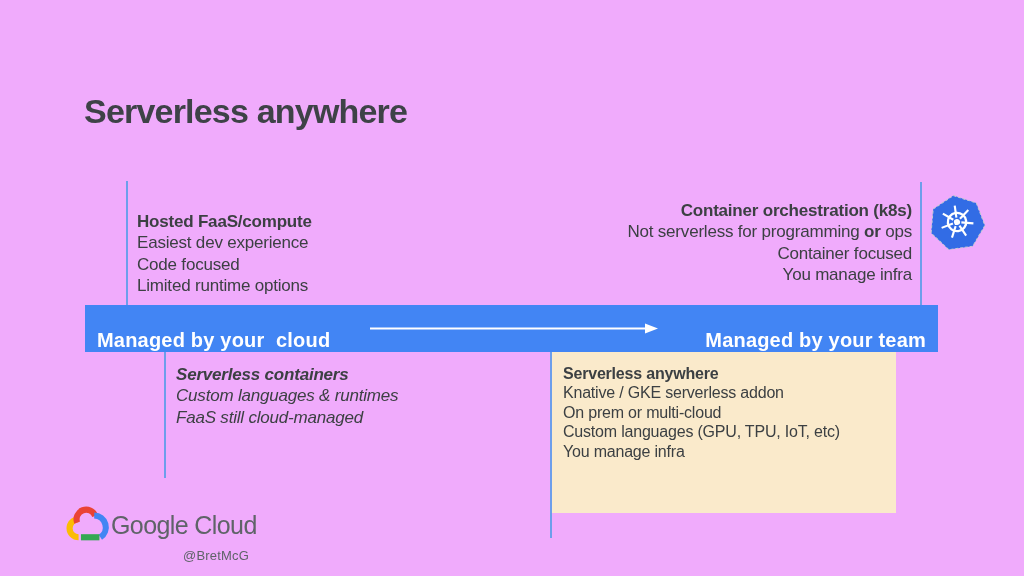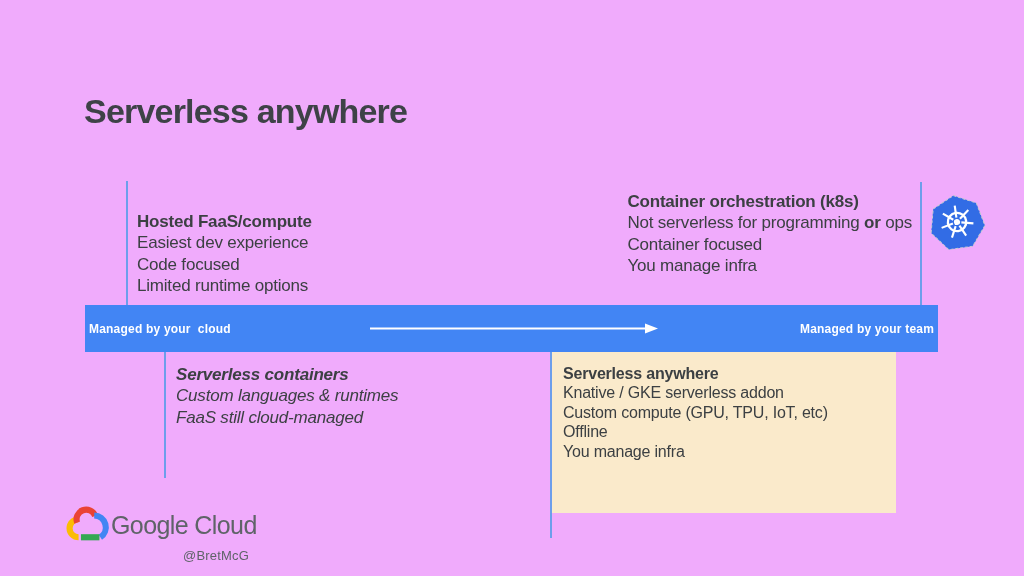--- a/index.html
+++ b/index.html
@@ -12,32 +12,32 @@
     font-size:34px;font-weight:700;letter-spacing:-0.8px;color:#3E4247;line-height:1.1;
   }
   .vline{position:absolute;width:2px;background:#6D9EEB;}
   .vline-a{left:126px;top:181px;height:124px;}
   .vline-b{left:920px;top:182px;height:123px;}
   .vline-c{left:164px;top:352px;height:126px;}
   .vline-d{left:550px;top:352px;height:186px;}
   .block{position:absolute;font-size:17px;line-height:21.3px;letter-spacing:-0.2px;color:#3C4043;}
   .block .hd{font-weight:700;}
   .tl{left:137px;top:211px;}
-  .tr{right:112px;top:191px;}
+  .tr{right:112px;top:200px;text-align:right;}
   .bl{left:176px;top:364px;font-style:italic;}
   .note{
     position:absolute;left:552px;top:352px;width:344px;height:161px;box-sizing:border-box;
     background:#FAEACB;padding:12px 8px 0 11px;
     font-size:16px;line-height:19.4px;letter-spacing:-0.2px;color:#3C4043;
   }
   .note .hd{font-weight:700;}
   .bar{
     position:absolute;left:85px;top:305px;width:853px;height:47px;box-sizing:border-box;
-    background:#4285F4;color:#fff;display:flex;align-items:center;justify-content:space-between;
-    padding:0 4px;font-size:12px;font-weight:700;letter-spacing:0.2px;
+    background:#4285F4;color:#fff;display:flex;align-items:flex-end;justify-content:space-between;
+    padding:0 12px;font-size:20px;font-weight:700;letter-spacing:0.2px;
   }
   .bar span{white-space:pre;}
   .bar-arrow{position:absolute;left:284px;top:17px;width:290px;height:13px;}
   .k8s-icon{position:absolute;left:928px;top:193px;width:58px;height:58px;}
   .gc-icon{position:absolute;left:66px;top:506px;width:46px;height:36px;}
   .wordmark{
     position:absolute;left:111px;top:511px;font-size:25px;font-weight:500;
     letter-spacing:-0.6px;color:#5F6368;
   }
   .handle{position:absolute;left:183px;top:548px;font-size:13px;color:#5F6368;letter-spacing:0.2px;}
@@ -94,22 +94,22 @@
 
   <div class="block bl">
     <div class="hd">Serverless containers</div>
     <div>Custom languages &amp; runtimes</div>
     <div>FaaS still cloud-managed</div>
   </div>
 
   <div class="note">
     <div class="hd">Serverless anywhere</div>
     <div>Knative / GKE serverless addon</div>
-    <div>Custom compute (GPU, TPU, IoT, etc)</div>
-    <div>Offline</div>
+    <div>On prem or multi-cloud</div>
+    <div>Custom languages (GPU, TPU, IoT, etc)</div>
     <div>You manage infra</div>
   </div>
 
   <svg class="gc-icon" viewBox="0 0 48 38">
     <path d="M13,33 A9.5,9.5 0 0 1 13,14" stroke="#FBBC04" stroke-width="6.5" fill="none"></path>
     <path d="M11.5,17.5 A10,10 0 0 1 30.5,10.5" stroke="#EA4335" stroke-width="6.5" fill="none"></path>
     <path d="M29.5,10 A12.5,12.5 0 0 1 36,33" stroke="#4285F4" stroke-width="6.5" fill="none"></path>
     <path d="M35,33 L15.5,33" stroke="#34A853" stroke-width="6.5" fill="none"></path>
   </svg>
   <span class="wordmark">Google Cloud</span>

